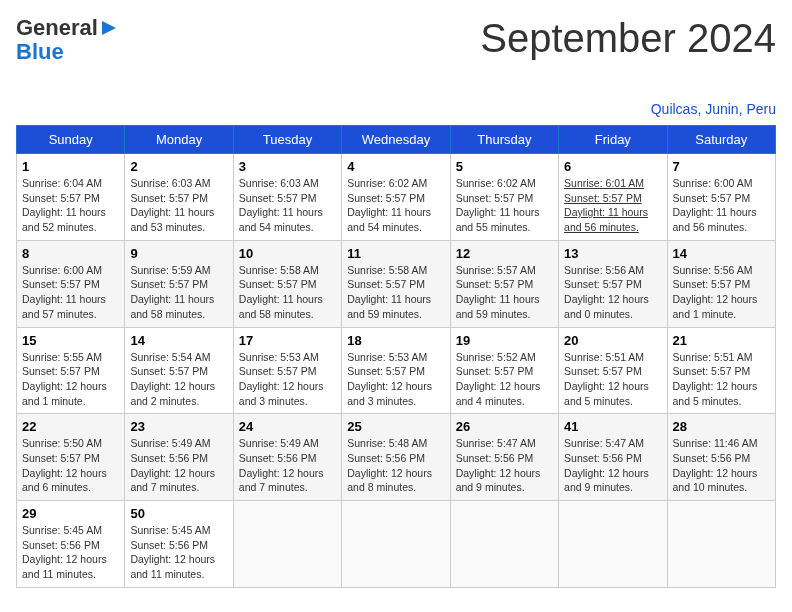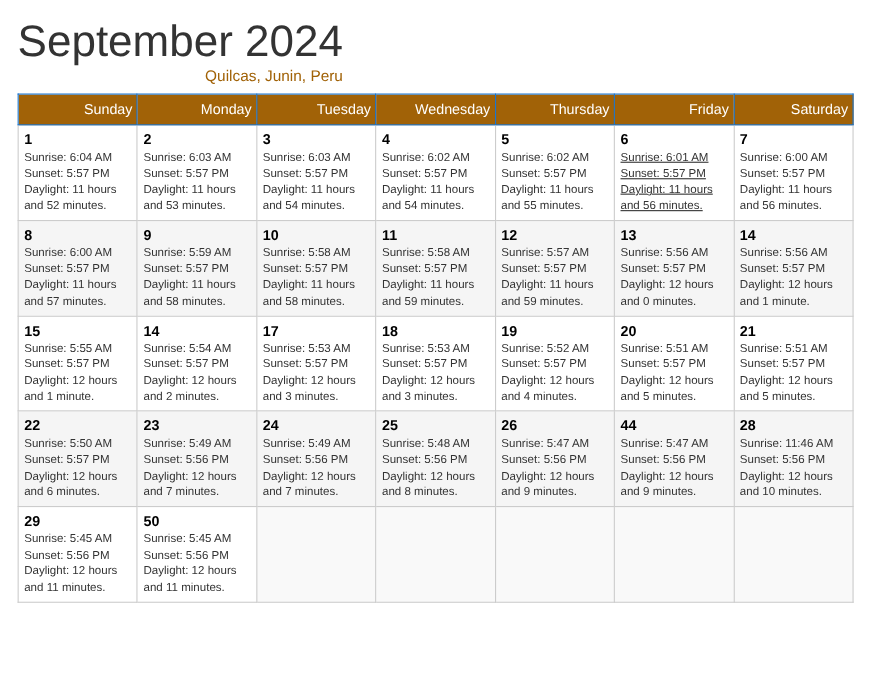--- a/index.html
+++ b/index.html
@@ -34,32 +34,33 @@
     .title-block {
       text-align: right;
     }
     .month-title {
       font-size: 40px;
       font-weight: normal;
       color: #333;
     }
     .subtitle {
       font-size: 14px;
-      color: #a16207;
+      color: #1d4ed8;
+      margin-top: 40px;
     }
     .calendar {
       width: 100%;
       border-collapse: collapse;
       font-size: 11px;
     }
     .calendar th {
-      background: #a16207;
+      background: #1d4ed8;
       color: #fff;
       padding: 6px 4px;
-      text-align: right;
+      text-align: center;
       font-size: 13px;
       font-weight: normal;
       border: 1px solid #1a75cf;
     }
     .calendar td {
       vertical-align: top;
       padding: 5px 5px;
       border: 1px solid #ccc;
       width: 108px;
       min-height: 80px;
@@ -79,20 +80,35 @@
       line-height: 1.4;
     }
     .empty-cell {
       background: #f9f9f9 !important;
     }
   </style>
 </head>
 <body>
 
 <div class="header">
+  <div class="logo">
+    <div class="logo-line">
+      <span class="logo-text">
+        <span style="color:#333">General</span>
+      </span>
+      <svg width="22" height="22" viewBox="0 0 22 22">
+        <polygon points="4,4 18,11 4,18" fill="#1a75cf"></polygon>
+      </svg>
+    </div>
+    <div class="logo-line">
+      <span class="logo-text">
+        <span style="color:#1a75cf">Blue</span>
+      </span>
+    </div>
+  </div>
   <div class="title-block">
     <div class="month-title">September 2024</div>
     <div class="subtitle">Quilcas, Junin, Peru</div>
   </div>
 </div>
 
 <table class="calendar">
   <thead>
     <tr>
     <th>Sunday</th>
@@ -288,21 +304,21 @@
 and 8 minutes.</div>
         </td>
         <td>
           <div class="day-number">26</div>
           <div class="day-info" style="white-space: pre-line;">Sunrise: 5:47 AM
 Sunset: 5:56 PM
 Daylight: 12 hours
 and 9 minutes.</div>
         </td>
         <td>
-          <div class="day-number">44</div>
+          <div class="day-number">41</div>
           <div class="day-info" style="white-space: pre-line;">Sunrise: 5:47 AM
 Sunset: 5:56 PM
 Daylight: 12 hours
 and 9 minutes.</div>
         </td>
         <td>
           <div class="day-number">28</div>
           <div class="day-info" style="white-space: pre-line;">Sunrise: 11:46 AM
 Sunset: 5:56 PM
 Daylight: 12 hours

